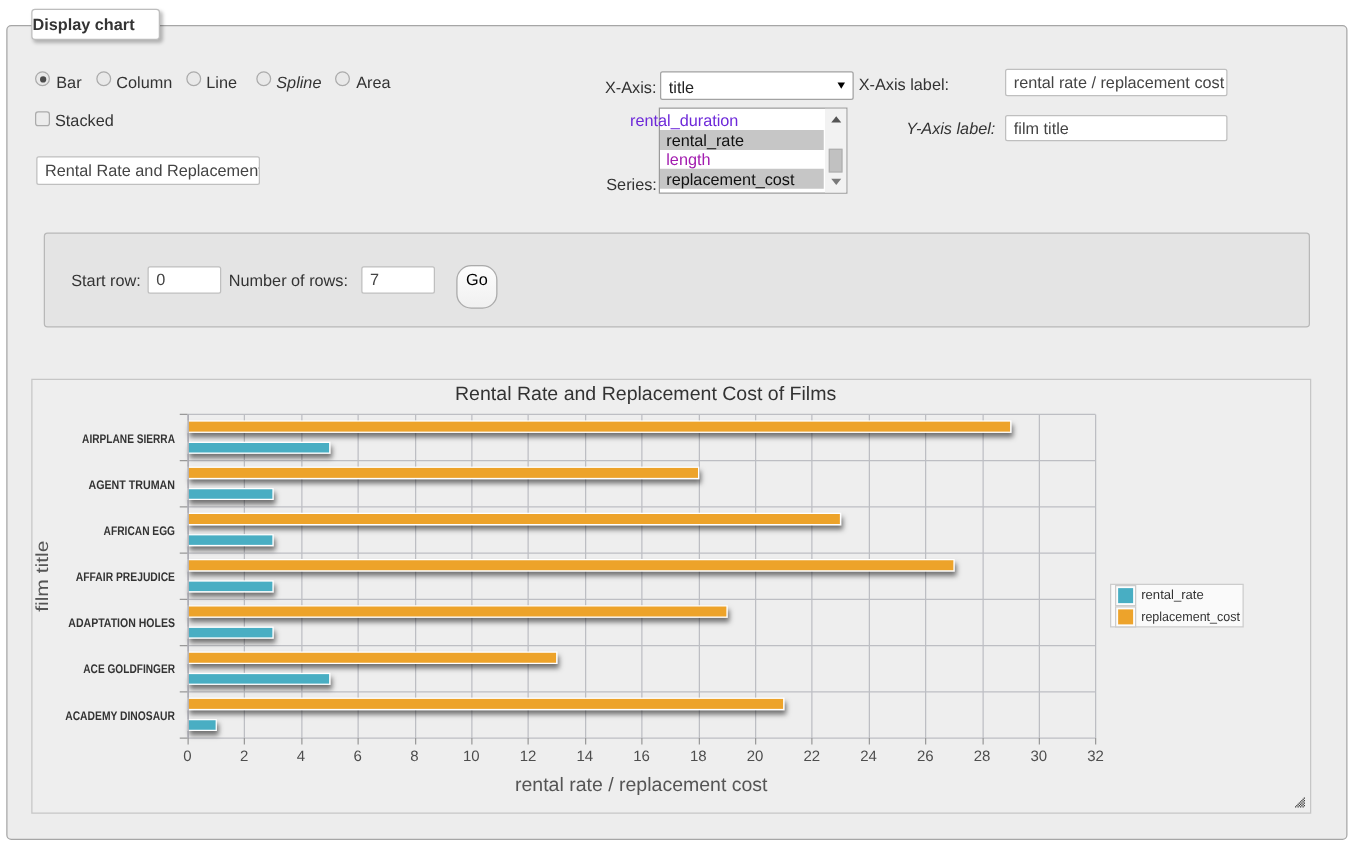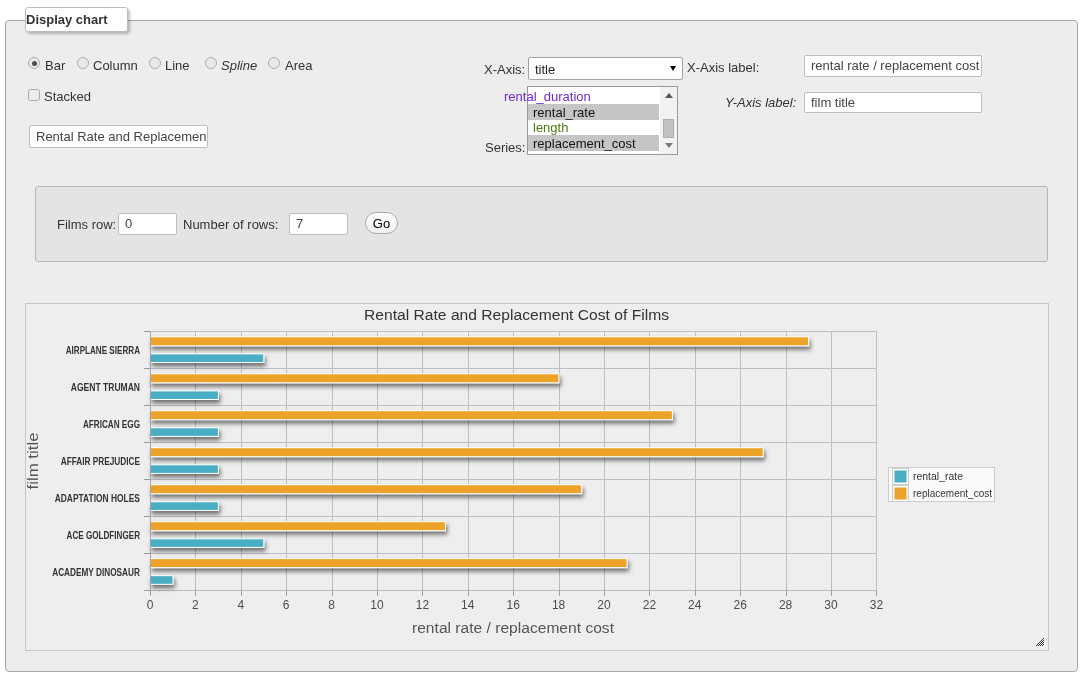--- a/index.html
+++ b/index.html
@@ -37,40 +37,40 @@
 <div class="lbl" style="left:484px;top:62px;">X-Axis:</div>
 <div class="abs" style="left:528px;top:57px;width:155px;height:23px;background:#fff;border:1px solid #a2a2a2;border-radius:2px;"></div>
 <div class="lbl" style="left:535px;top:62px;color:#222;">title</div>
 <div class="abs" style="left:670px;top:66px;width:0;height:0;border-left:3.5px solid transparent;border-right:3.5px solid transparent;border-top:5px solid #000;"></div>
 
 <div class="lbl" style="left:485px;top:140px;">Series:</div>
 <div class="abs" style="left:527px;top:86px;width:151px;height:69px;background:#fff;border:1px solid #9a9a9a;"></div>
 <div class="lbl" style="left:504px;top:89px;color:#6d28d9;">rental_duration</div>
 <div class="abs" style="left:528px;top:104px;width:131px;height:16px;background:#c6c6c6;"></div>
 <div class="lbl" style="left:533px;top:105px;color:#111;">rental_rate</div>
-<div class="lbl" style="left:533px;top:120px;color:#4d7c0f;">length</div>
+<div class="lbl" style="left:533px;top:120px;color:#a21caf;">length</div>
 <div class="abs" style="left:528px;top:135px;width:131px;height:16px;background:#c6c6c6;"></div>
 <div class="lbl" style="left:533px;top:136px;color:#111;">replacement_cost</div>
 
 <div class="abs" style="left:660px;top:87px;width:17px;height:67px;background:#f2f2f2;"></div>
 <div class="abs" style="left:664.5px;top:93px;width:0;height:0;border-left:4px solid transparent;border-right:4px solid transparent;border-bottom:5px solid #555;"></div>
 <div class="abs" style="left:662.5px;top:119px;width:11px;height:19px;background:#c1c1c1;border:1px solid #b0b0b0;"></div>
 <div class="abs" style="left:664.5px;top:143px;width:0;height:0;border-left:4px solid transparent;border-right:4px solid transparent;border-top:5px solid #7a7a7a;"></div>
 
 <div class="lbl" style="left:687px;top:60px;">X-Axis label:</div>
 <div class="inp" style="left:804px;top:55px;width:178px;height:22px;line-height:20px;">rental rate / replacement cost</div>
 <div class="lbl" style="left:725px;top:95px;font-style:italic;">Y-Axis label:</div>
 <div class="inp" style="left:804px;top:92px;width:178px;height:21px;line-height:19px;">film title</div>
 
 <div class="abs" style="left:35px;top:186px;width:1013px;height:76px;background:#e4e4e4;border:1px solid #b8b8b8;border-radius:3px;"></div>
-<div class="lbl" style="left:57px;top:217px;">Films row:</div>
+<div class="lbl" style="left:57px;top:217px;">Start row:</div>
 <div class="inp" style="left:118px;top:213px;width:59px;height:22px;line-height:20px;">0</div>
 <div class="lbl" style="left:183px;top:217px;">Number of rows:</div>
 <div class="inp" style="left:289px;top:213px;width:59px;height:22px;line-height:20px;">7</div>
-<div class="abs" style="left:365px;top:212px;width:33px;height:22px;background:linear-gradient(#fdfdfd,#f0f0f0);border:1px solid #ababab;border-radius:12px;text-align:center;line-height:21px;color:#000;">Go</div>
+<div class="abs" style="left:365px;top:212px;width:33px;height:35px;background:linear-gradient(#fdfdfd,#f0f0f0);border:1px solid #ababab;border-radius:12px;text-align:center;line-height:21px;color:#000;">Go</div>
 
 <div class="abs" style="left:25px;top:303px;width:1024px;height:348px;background:#eeeeee;border:1px solid #c6c6c6;"></div>
 <svg class="abs" style="left:26px;top:304px;" width="1022" height="346" viewBox="0 0 1022 346">
   <defs>
     <filter id="sh" x="-30%" y="-80%" width="160%" height="300%">
       <feDropShadow dx="1.5" dy="3.5" stdDeviation="2" flood-color="#000" flood-opacity="0.52"></feDropShadow>
     </filter>
   </defs>
 
   <text x="490.5" y="16" font-size="15.5" fill="#333" text-anchor="middle" textLength="305" lengthAdjust="spacingAndGlyphs">Rental Rate and Replacement Cost of Films</text>

